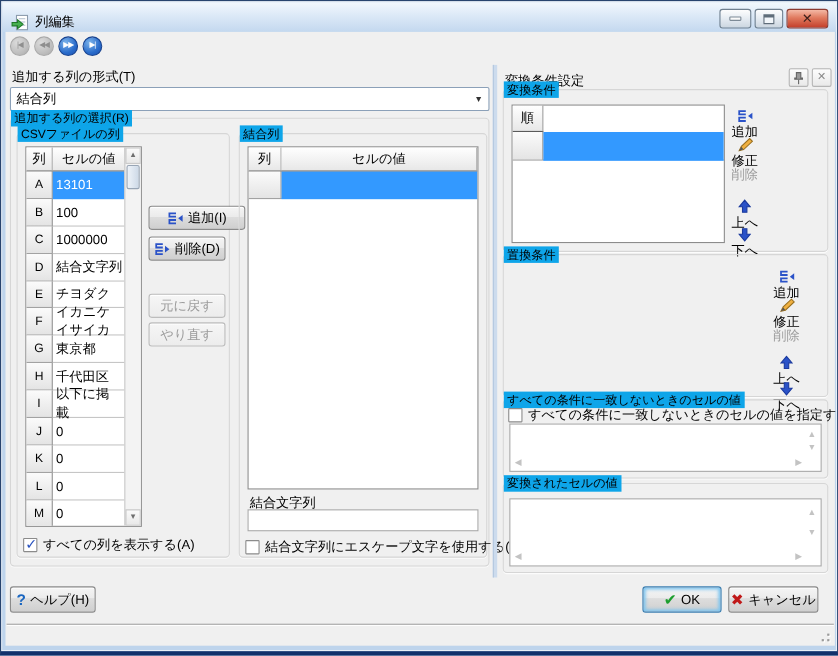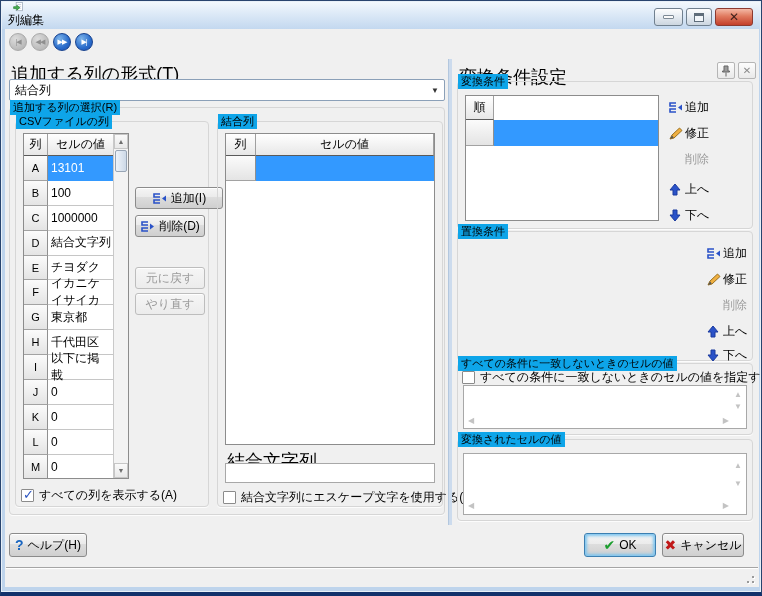--- a/index.html
+++ b/index.html
@@ -3,39 +3,39 @@
 <meta charset="utf-8">
 <style>
   * { margin:0; padding:0; box-sizing:border-box; }
   html,body { width:762px; height:596px; }
   body { font-family:"Liberation Sans","DejaVu Sans",sans-serif; font-size:12px; color:#000; background:#fff; }
   .window { position:relative; width:762px; height:596px; background:#bed4ec;
             border:1px solid #28446e; border-bottom:4px solid #12316b; overflow:hidden;
             box-shadow: inset 0 0 0 1px rgba(255,255,255,.65); }
   
   .titlebar { position:absolute; left:1px; top:1px; right:1px; height:27px;
-              background:linear-gradient(#f2f8fd,#dcE9f7 45%,#c3d8ef); display:flex; align-items:flex-start;flex-direction:column; }
+              background:linear-gradient(#f2f8fd,#dcE9f7 45%,#c3d8ef); display:flex; align-items:flex-end; }
   .title-text { margin-left:6px; font-size:12px; }
   .winbtns { position:absolute; right:7px; top:6px; display:flex; gap:3px; }
   .winbtn { height:18px; border:1px solid #70808f; border-radius:3px;
             background:linear-gradient(#fdfdfd,#e7edf3 45%,#ccd6e0); display:flex; align-items:center; justify-content:center; }
   .winbtn.min { width:29px; } .winbtn.max { width:26px; } 
   .winbtn.close { width:38px; border-color:#8c3a30; background:linear-gradient(#f4b9a6,#e07a5f 45%,#c33f2b); color:#3c1f1a; font-weight:bold; }
   .min-glyph { width:11px; height:4px; background:#fafafa; border:1px solid #7d8a96; border-radius:1px; }
   .max-glyph { width:10px; height:9px; border:1px solid #5f6d7a; border-top:3px solid #5f6d7a; background:#f2f6fa; }
   .close-glyph { font-size:12px; line-height:1; }
   
   .client { position:absolute; left:4px; top:28px; width:754px; height:558px; background:#f0f0f0; }
   
   .navbtn { position:absolute; width:18px; height:18px; border-radius:50%; top:32px;
             border:1px solid #16418e; background:radial-gradient(circle at 35% 30%, #7db4ea, #2a6ccb 60%, #1b4fae);
             color:#fff; font-size:7px; line-height:16px; text-align:center; letter-spacing:-1px; }
   .navbtn.dis { border-color:#a9a9a9; background:radial-gradient(circle at 35% 30%, #dcdcdc, #bdbdbd 65%, #ababab); color:#8f8f8f; }
   
-  .lbl { position:absolute; font-size:18px; white-space:nowrap;text-align:right; }
+  .lbl { position:absolute; font-size:12px; white-space:nowrap;text-align:right; }
   .combo { position:absolute; background:#fff; border:1px solid #8ba0b8; border-radius:2px; display:flex; align-items:center; }
   .combo .val { flex:1; padding-left:5px; }
   .combo .arr { width:18px; text-align:center; font-size:8px; color:#333; }
   .group { position:absolute; border:1px solid #d6d6d6; border-radius:4px; box-shadow:0 1px 0 rgba(255,255,255,.8); }
   .group > .glabel { position:absolute; top:-8px; left:0; background:#0ea5e9; padding:0 3px; font-size:11px; white-space:nowrap; }
   .btn { position:absolute; display:flex; align-items:center; justify-content:center; gap:4px;
          border:1px solid #8b8b8b; border-radius:3px; font-size:12px;
          background:linear-gradient(#f5f5f5,#ebebeb 45%,#dddddd 46%,#cfcfcf);
          box-shadow:inset 0 1px 0 #fff; }
   .btn.dis { color:#9b9b9b; border-color:#bdbdbd; background:linear-gradient(#f6f6f6,#ececec); }
@@ -54,21 +54,21 @@
              display:flex; align-items:center; justify-content:center; font-size:11px; }
   .cell { flex:1; border-bottom:1px solid #c6c6c6; display:flex; align-items:center; padding:0 3px; font-size:12px; }
   .cell.sel { background:#3399ff; color:#fff; border-bottom-color:#3399ff; }
   
   .vsb { position:absolute; top:0; right:0; bottom:0; width:15px; background:#f3f3f3; border-left:1px solid #c9c9c9; }
   .vsb .sbtn { position:absolute; left:0; width:14px; height:15px; background:linear-gradient(#fafafa,#e8e8e8);
                border:1px solid #c6c6c6; color:#6e6e6e; font-size:7px; line-height:13px; text-align:center; }
   .vsb .thumb { position:absolute; left:1px; top:16px; width:12px; height:22px; border:1px solid #98a5b5; border-radius:2px;
                 background:linear-gradient(90deg,#eef3f9,#cdd9e7); }
   
-  .actbtn { position:absolute; display:flex; align-items:center; font-size:12px; white-space:nowrap; }
+  .actbtn { position:absolute; display:flex; align-items:center; font-size:12px; white-space:nowrap;flex-direction:column; }
   .actbtn .islot { width:20px; display:flex; justify-content:center; }
   .actbtn.dis { color:#9b9b9b; }
   .minibtn { position:absolute; width:18px; height:17px; border:1px solid #b5b5b5; border-radius:2px;
              background:linear-gradient(#fdfdfd,#e9e9e9); display:flex; align-items:center; justify-content:center;
              color:#8a8a8a; font-size:10px; }
   
   .fakearea { position:absolute; background:#fff; border:1px solid #a8a8a8; }
   .sa { position:absolute; color:#c3c3c3; font-size:8px; line-height:1; }
   .split { position:absolute; width:4px; background:#ccdbed; border-left:1px solid #b3c7de; }
   .sep { position:absolute; height:1px; background:#a5a5a5; box-shadow:0 1px 0 #fff; }

